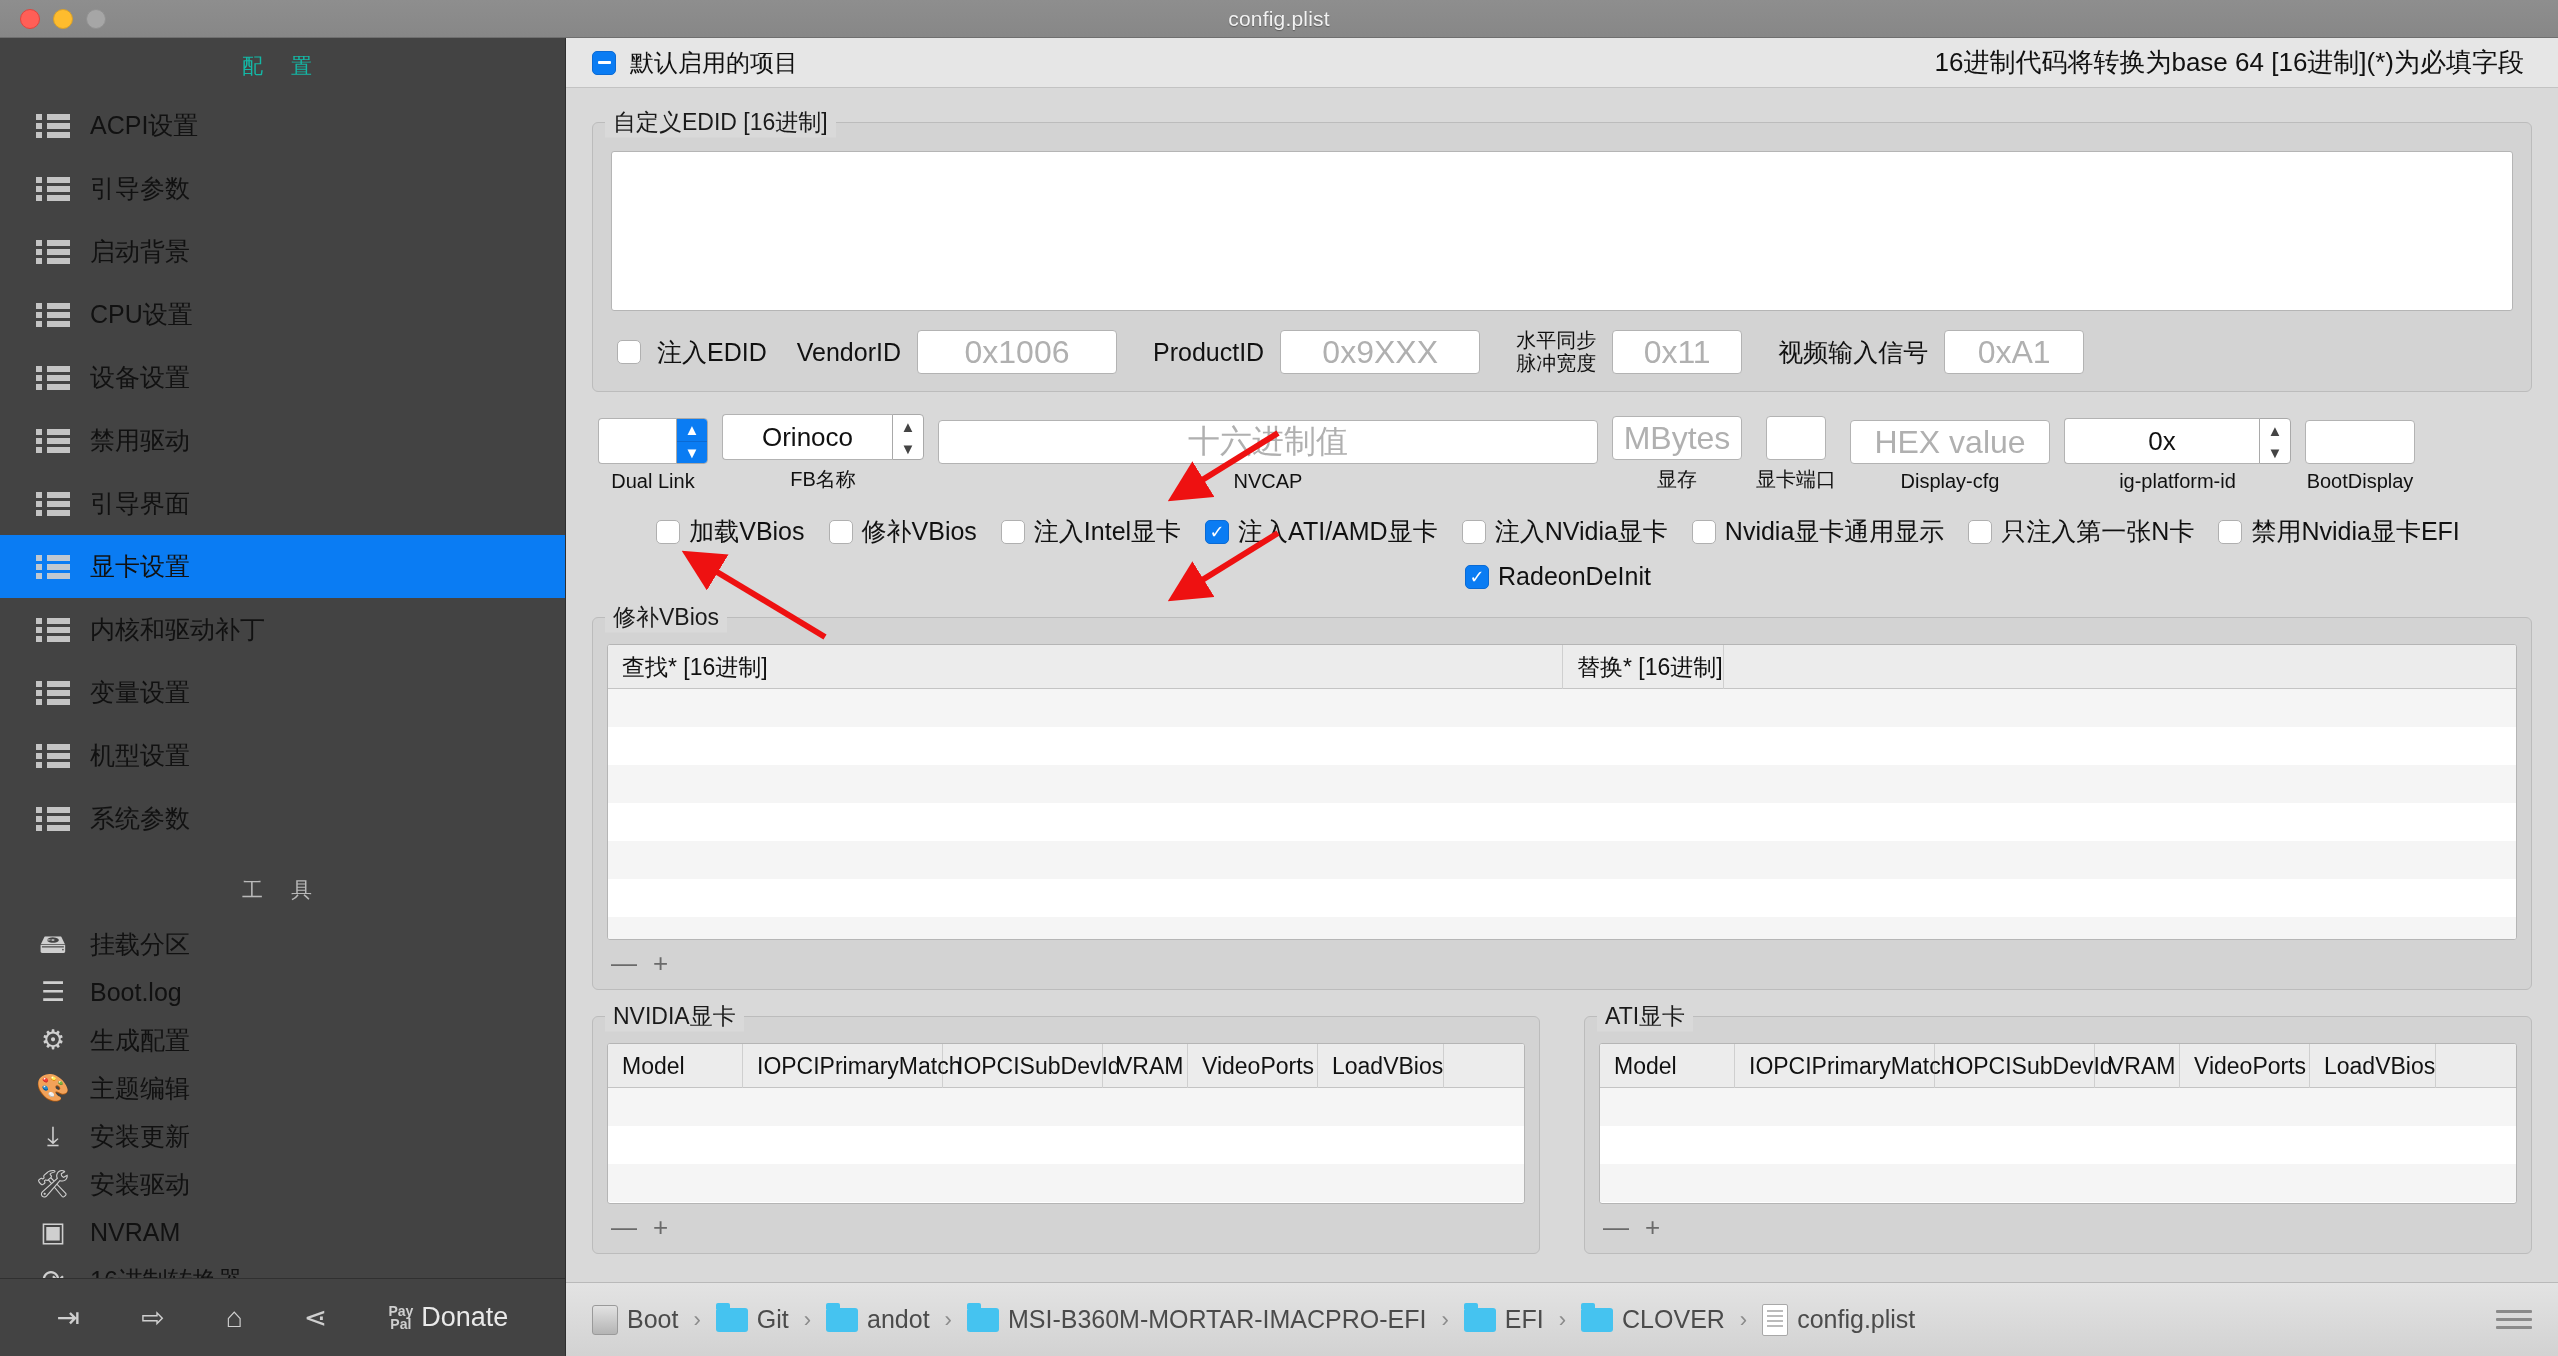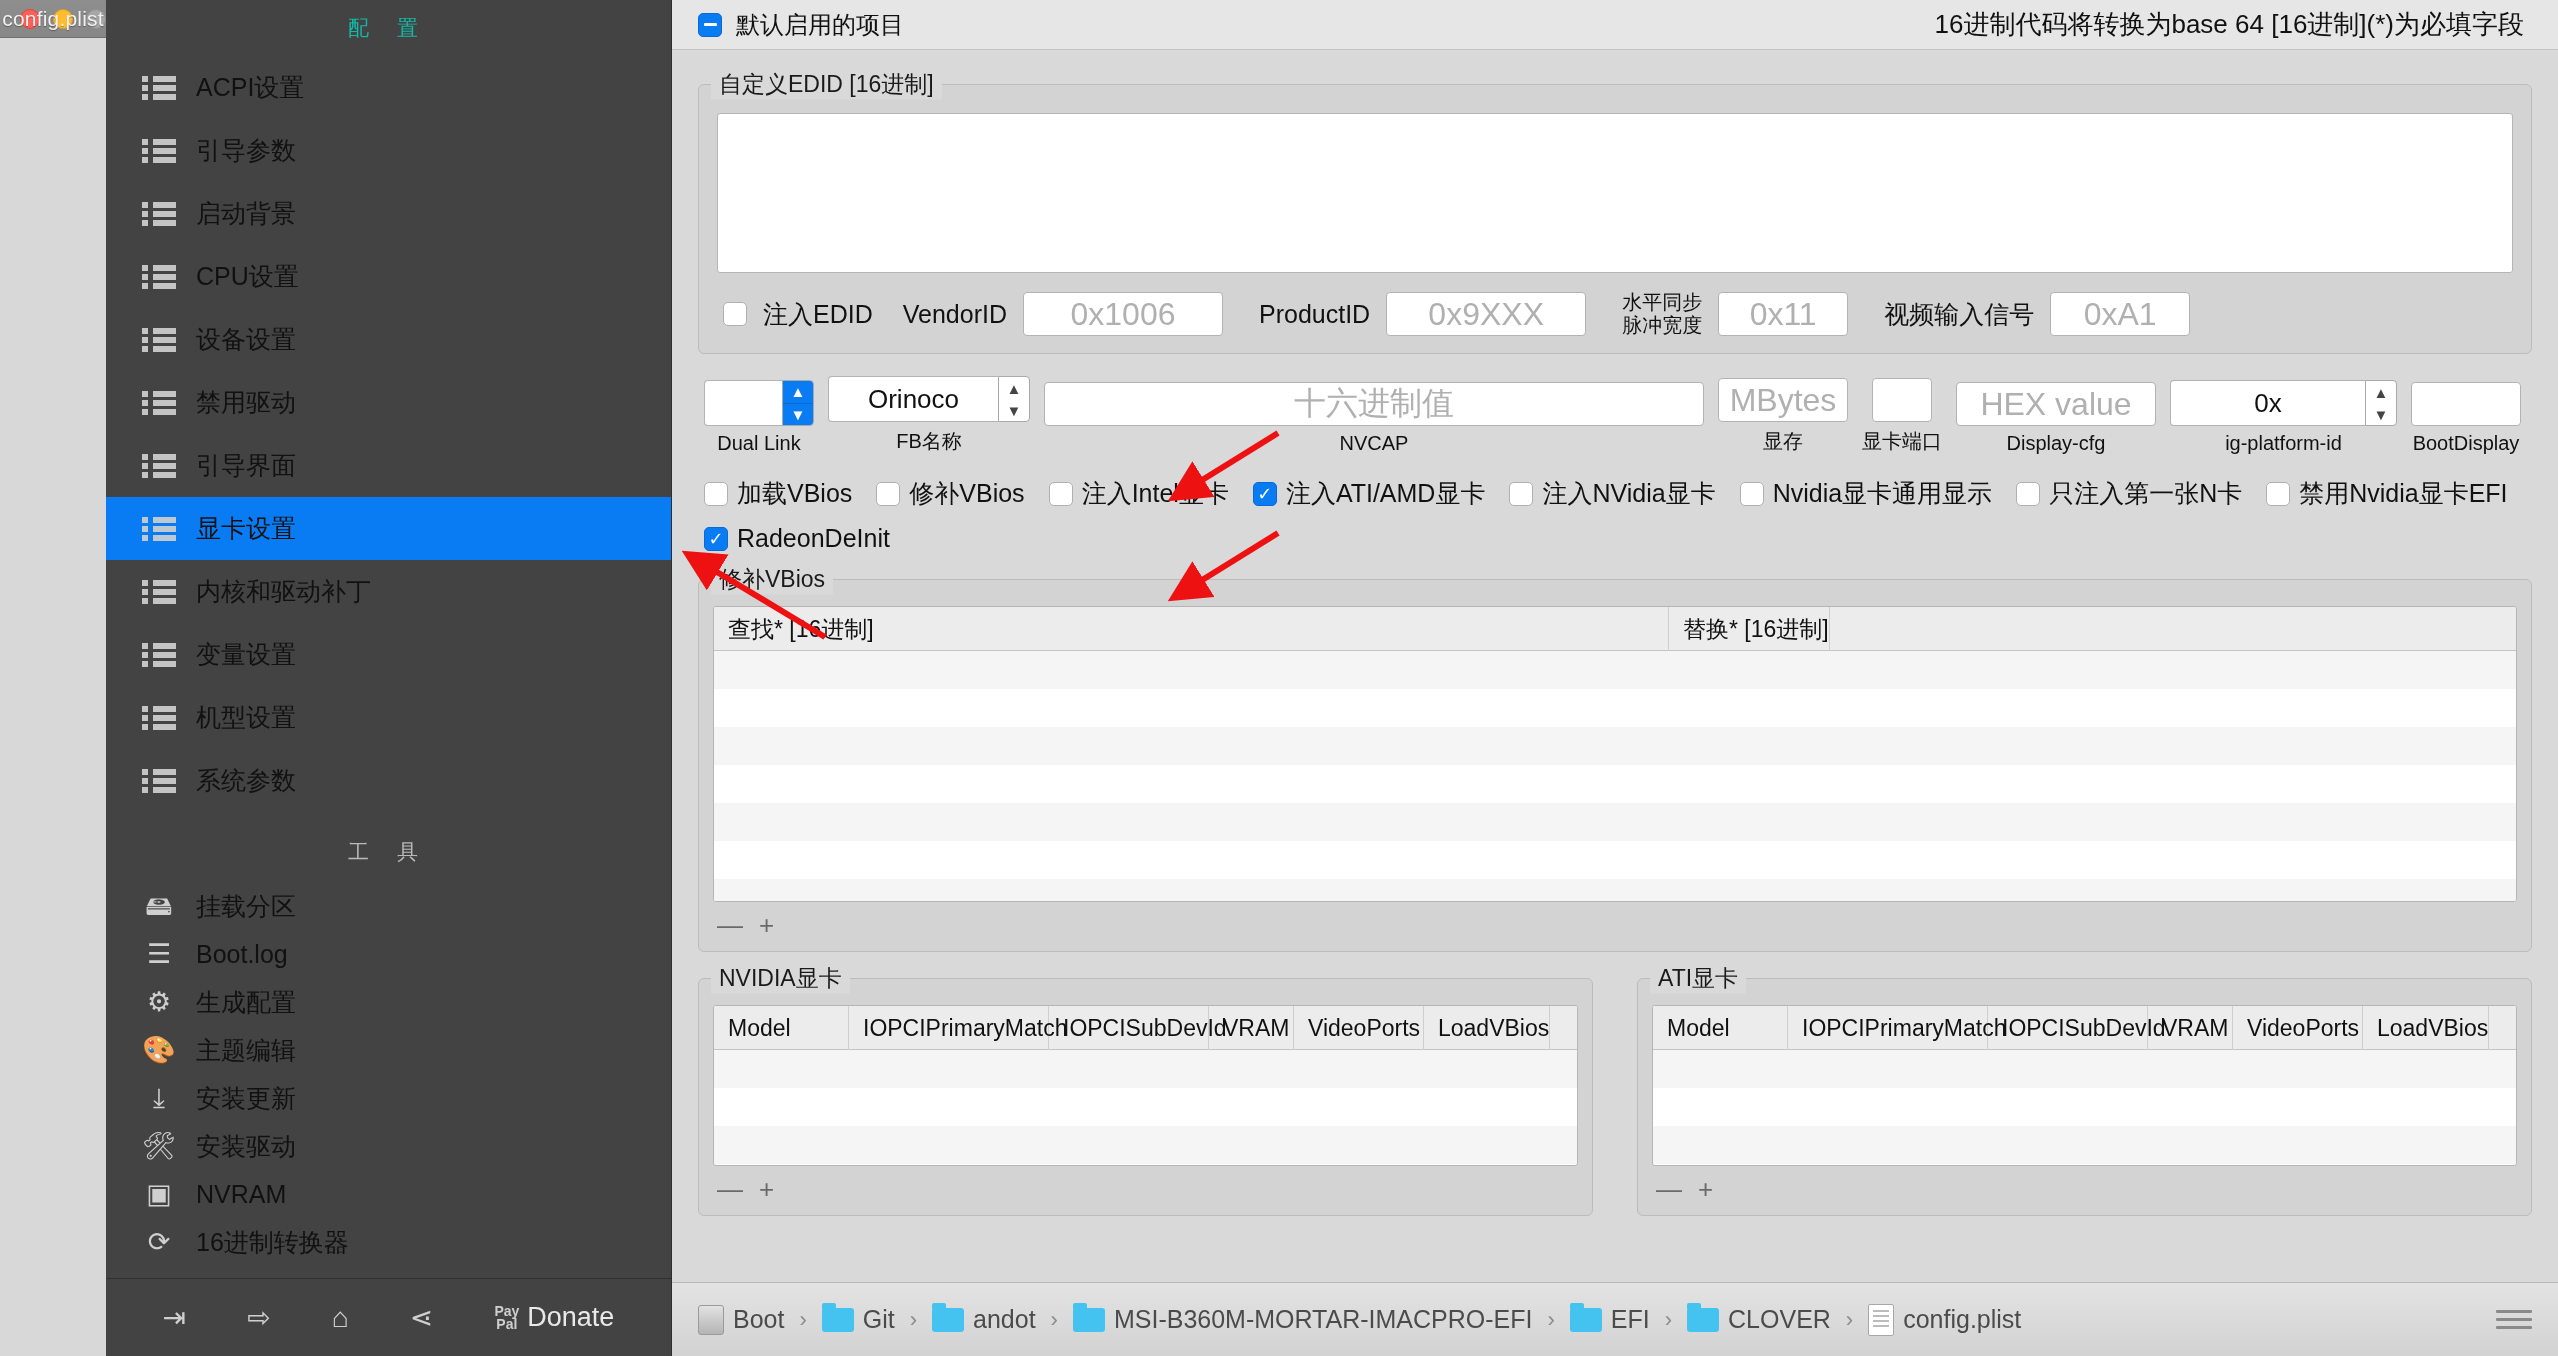--- a/index.html
+++ b/index.html
@@ -2,21 +2,21 @@
 <html><head>
 <meta charset="utf-8">
 <style>
   * { box-sizing: border-box; margin:0; padding:0; }
   html,body { width:2558px; height:1356px; overflow:hidden; }
   body {
     font-family: "Liberation Sans", "DejaVu Sans", sans-serif;
     background:#d8d8d8;
     -webkit-font-smoothing: antialiased;
   }
-  .window { position:relative; width:2558px; height:1356px; display:flex; flex-direction:row; }
+  .window { position:relative; width:2558px; height:1356px; display:flex; flex-direction:column; }
 
   
   .titlebar {
     height:38px; background: linear-gradient(#8e8e8e,#878787);
     border-bottom:1px solid #6f6f6f;
     display:flex; align-items:center; position:relative; flex:0 0 38px;
   }
   .traffic { display:flex; gap:13px; padding-left:20px; }
   .dot { width:20px; height:20px; border-radius:50%; }
   .dot.red{background:#ff5f57;border:1px solid #e0443e;}
@@ -112,21 +112,21 @@
   .stepper .txt{ background:#fff; border:1px solid #b3b3b3; border-right:none; border-radius:4px 0 0 4px;
                  height:46px; display:flex; align-items:center; justify-content:center; color:#111; font-size:26px;}
   .arrows{
     width:32px; border:1px solid #a9a9a9; border-radius:0 4px 4px 0; background:#fff;
     display:flex; flex-direction:column; overflow:hidden;
   }
   .arrows span{ flex:1; display:flex; align-items:center; justify-content:center; font-size:15px; color:#444;}
   .arrows.blue span{ background:#0a7cf3; color:#fff;}
   .arrows.blue span:first-child{ border-bottom:1px solid #0a6ad4;}
 
-  .cbrow{ display:flex; align-items:center; gap:10px; margin-top:22px; padding-left:6px; flex-wrap:nowrap;}
+  .cbrow{ display:flex; align-items:center; gap:10px; margin-top:22px; padding-left:6px; flex-wrap:nowrap;justify-content:center;}
   .cbitem{ display:flex; align-items:center; gap:9px; margin-right:14px; }
   .cbitem .t{ font-size:25px; color:#111; white-space:nowrap;}
   .cbrow2{ margin-top:14px; }
 
   
   .vbios-box{ margin-top:26px; padding:26px 14px 10px 14px; flex:0 0 auto;}
   .tbl{ border:1px solid #b5b5b5; border-radius:3px; overflow:hidden; background:#fff;}
   .thead{ display:flex; background:#ececec; border-bottom:1px solid #c4c4c4; height:44px; align-items:center;}
   .th{ font-size:23px; color:#111; padding-left:14px; border-right:1px solid #cfcfcf; line-height:44px; height:44px;}
   .tbody .tr{ height:38px; }

